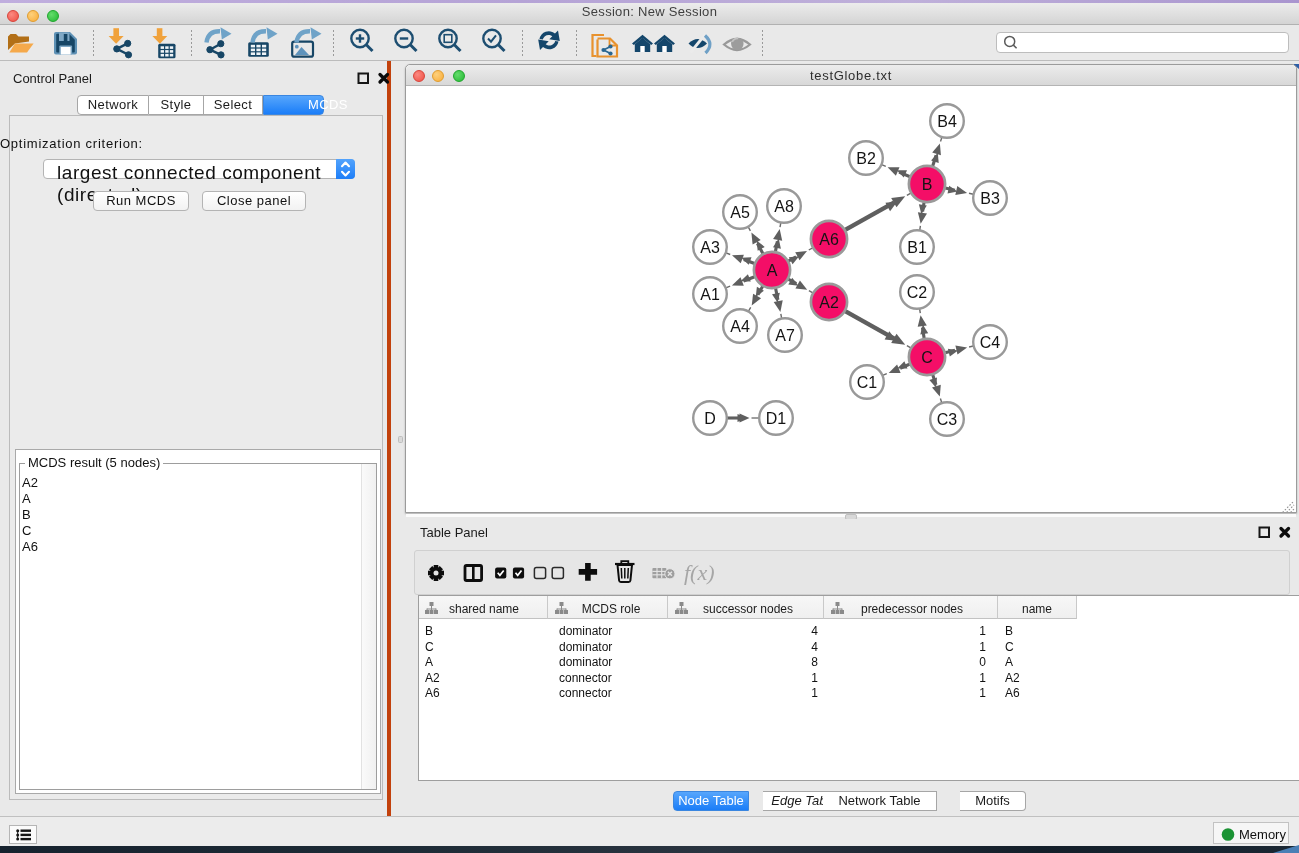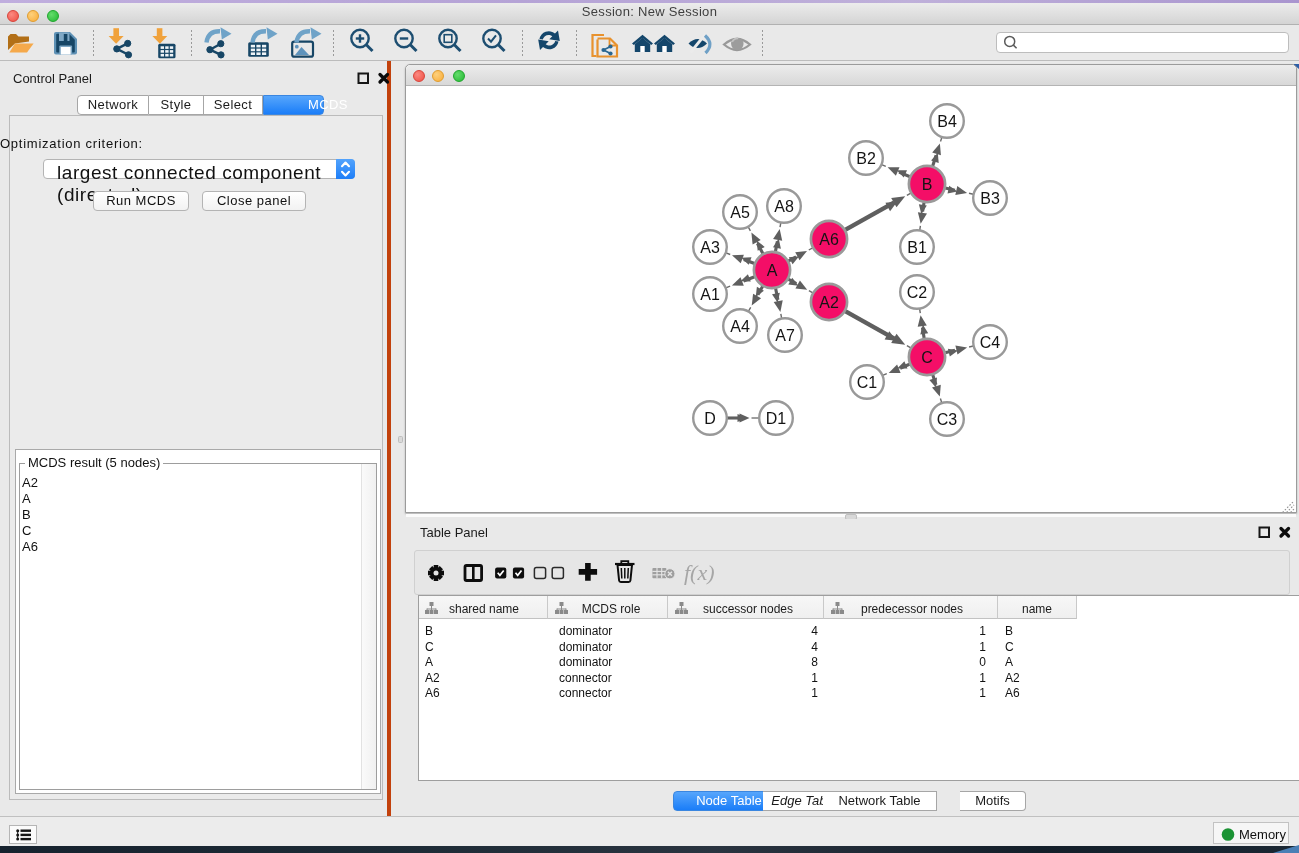--- a/index.html
+++ b/index.html
@@ -247,20 +247,21 @@
 <div class="abs" id="divider">
     <div id="divhandle"></div>
   </div>
 <div class="abs" id="wp-tr"></div>
 
 <div class="abs" id="netwin">
   <div id="nettitle">
     <div class="tl" style="left:7px;top:5px;background:radial-gradient(circle at 35% 35%,#fc8981,#ee4f43);border:0.5px solid #d8433a;"></div>
     <div class="tl" style="left:26px;top:5px;background:radial-gradient(circle at 35% 35%,#fdd07c,#f9ac38);border:0.5px solid #e09c2e;"></div>
     <div class="tl" style="left:47px;top:5px;background:radial-gradient(circle at 35% 35%,#64dc6c,#24b833);border:0.5px solid #1ea62c;"></div>
+    <div class="title">testGlobe.txt</div>
   </div>
   <div id="netcontent">
     <svg width="890" height="427" viewBox="406 85 890 427">
 <line x1="730.1" y1="285.2" x2="724.0" y2="287.6" stroke="#6a6a6a" stroke-width="1.4"></line>
 <line x1="756.6" y1="275.0" x2="743.6" y2="280.0" stroke="#5f5f5f" stroke-width="3.1"></line>
 <line x1="730.2" y1="253.5" x2="724.1" y2="251.2" stroke="#6a6a6a" stroke-width="1.4"></line>
 <line x1="756.5" y1="263.3" x2="743.8" y2="258.5" stroke="#5f5f5f" stroke-width="3.1"></line>
 <line x1="750.7" y1="306.3" x2="747.4" y2="312.0" stroke="#6a6a6a" stroke-width="1.4"></line>
 <line x1="763.8" y1="283.3" x2="757.9" y2="293.7" stroke="#5f5f5f" stroke-width="3.1"></line>
 <line x1="750.4" y1="229.8" x2="747.2" y2="224.1" stroke="#6a6a6a" stroke-width="1.4"></line>
@@ -538,21 +539,21 @@
       <div class="td" style="left:140px;top:75px">connector</div>
       <div class="td" style="left:300px;top:75px;width:99px;text-align:right">1</div>
       <div class="td" style="left:470px;top:75px;width:97px;text-align:right">1</div>
       <div class="td" style="left:586px;top:75px">A2</div>
     <div class="td" style="left:6px;top:90px">A6</div>
       <div class="td" style="left:140px;top:90px">connector</div>
       <div class="td" style="left:300px;top:90px;width:99px;text-align:right">1</div>
       <div class="td" style="left:470px;top:90px;width:97px;text-align:right">1</div>
       <div class="td" style="left:586px;top:90px">A6</div>
   </div>
-  <div class="btab" style="left:268px;top:272px;width:112px;background:linear-gradient(#57a6fc,#1a7df8);color:#fff;border-color:#3a86e0;border-radius:4px 0 0 4px;line-height:18px;">Node Table</div>
+  <div class="btab" style="left:268px;top:272px;width:76px;background:linear-gradient(#57a6fc,#1a7df8);color:#fff;border-color:#3a86e0;border-radius:4px 0 0 4px;line-height:18px;">Node Table</div>
   <div class="btab" style="left:358px;top:272px;width:83px;border-left:none;line-height:18px;font-style:italic;">Edge Table</div>
   <div class="btab" style="left:418px;top:272px;width:114px;border-left:none;line-height:18px;">Network Table</div>
   <div class="btab" style="left:555px;top:272px;width:66px;border-left:none;border-radius:0 4px 4px 0;line-height:18px;">Motifs</div>
 </div>
 
 <div class="abs" id="statusbar">
   <div id="listbtn"><svg width="26" height="17">
         <g fill="#161616">
           <rect x="7.2" y="4" width="1" height="9"></rect>
           <circle cx="7.7" cy="4.7" r="1.5"></circle>

